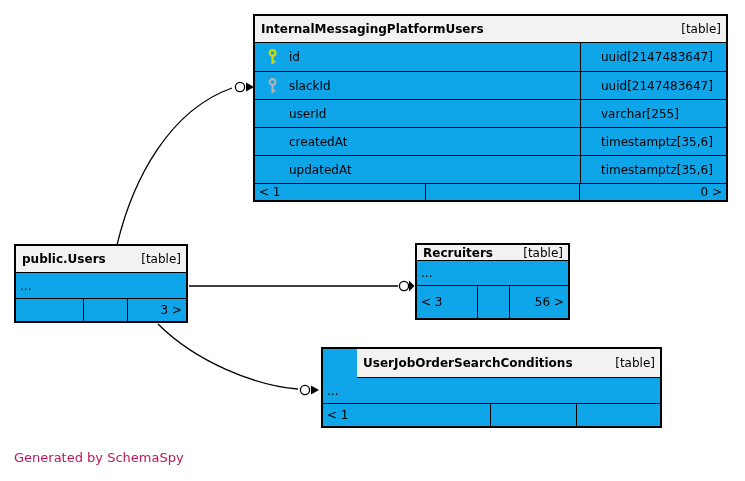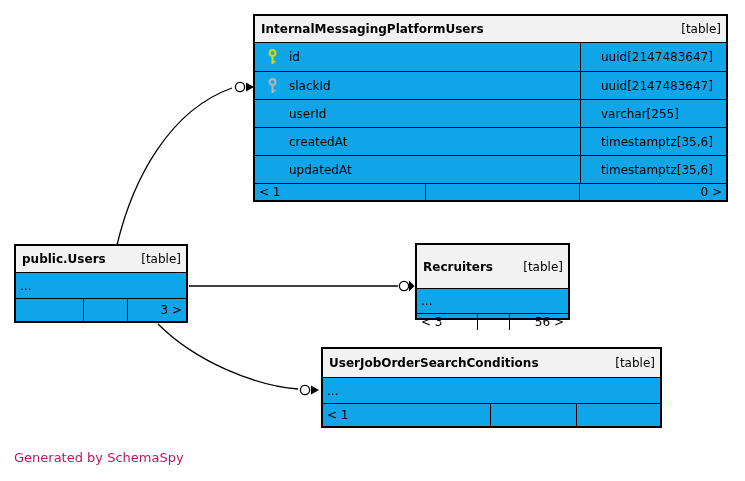--- a/index.html
+++ b/index.html
@@ -187,34 +187,34 @@
     </div>
     <div class="ellipsis-row">...</div>
     <div class="ftr">
       <div class="fcell" style="flex:0 0 67px;"></div>
       <div class="fcell mid" style="flex:0 0 45px;"></div>
       <div class="fcell right">3 &gt;</div>
     </div>
   </div>
 
   <div class="tbl" style="left:415px; top:243px; width:155px; height:77px;">
-    <div class="hd" style="height:44px;">
+    <div class="hd" style="height:16px;">
       <span class="title">Recruiters</span>
       <span class="badge">[table]</span>
     </div>
     <div class="ellipsis-row" style="height:24px;">...</div>
     <div class="ftr">
       <div class="fcell" style="flex:0 0 60px;">&lt; 3</div>
       <div class="fcell mid" style="flex:0 0 33px;"></div>
       <div class="fcell right">56 &gt;</div>
     </div>
   </div>
 
   <div class="tbl" style="left:321px; top:347px; width:341px; height:81px;">
-    <div class="hd" style="height:29px;">
+    <div class="hd" style="height:29px;margin-left:34px;">
       <span class="title">UserJobOrderSearchConditions</span>
       <span class="badge">[table]</span>
     </div>
     <div class="ellipsis-row">...</div>
     <div class="ftr">
       <div class="fcell" style="flex:0 0 167px;">&lt; 1</div>
       <div class="fcell mid" style="flex:0 0 87px;"></div>
       <div class="fcell right"></div>
     </div>
   </div>

